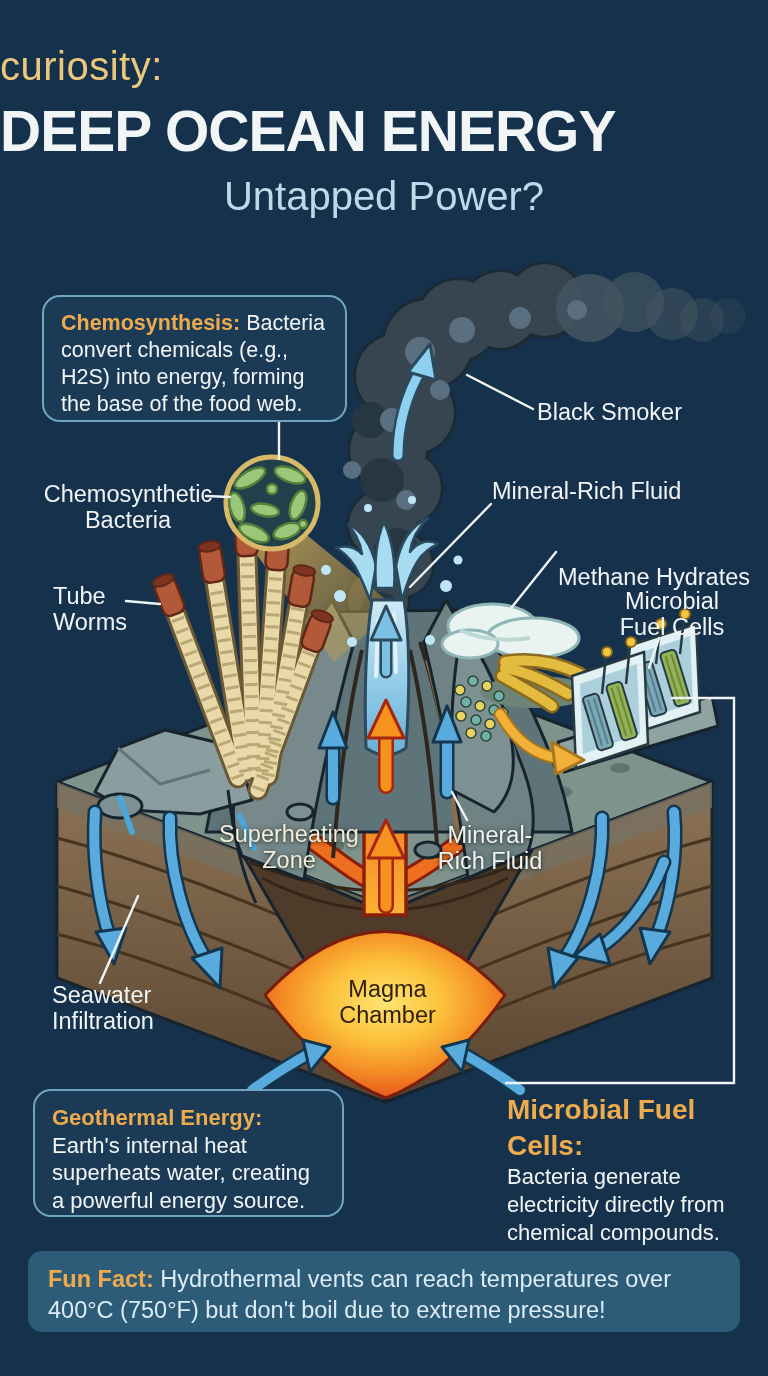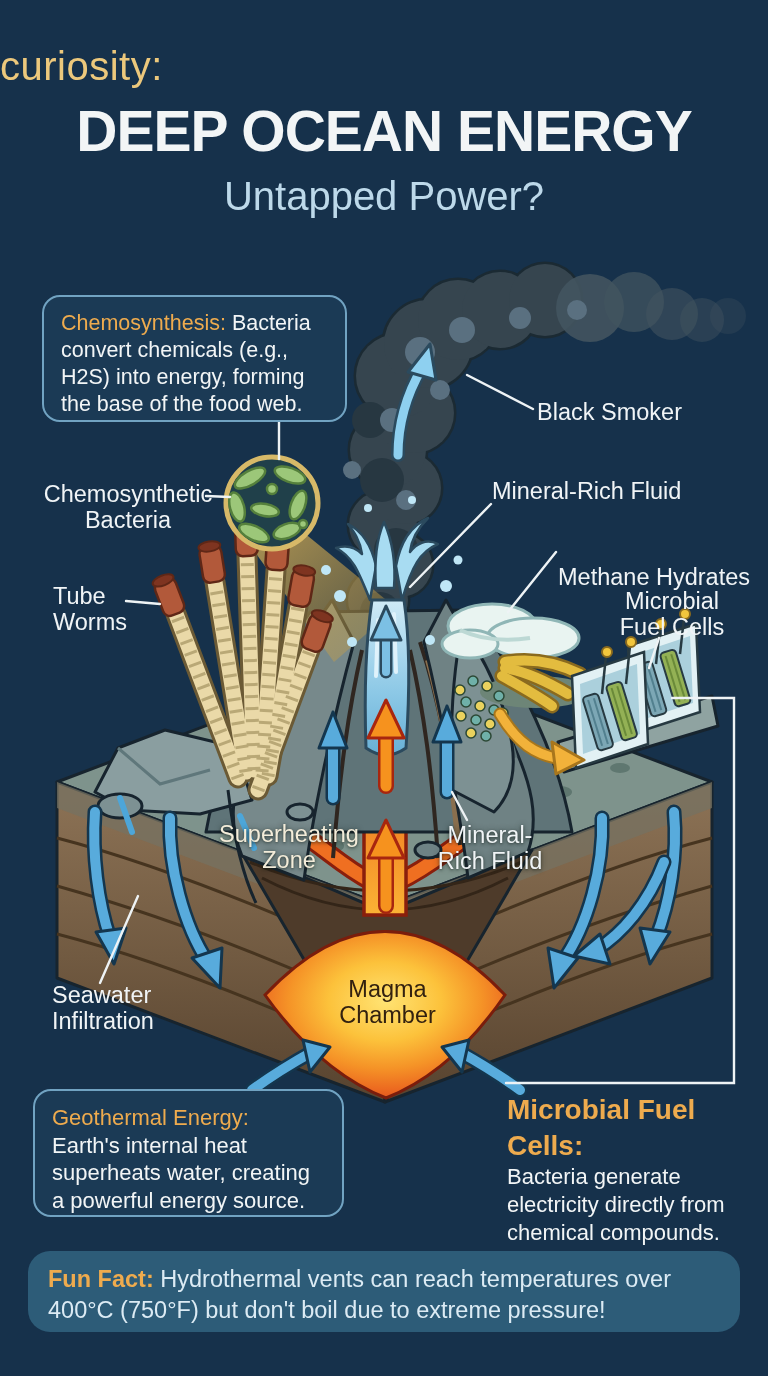--- a/index.html
+++ b/index.html
@@ -5,37 +5,37 @@
   html,body{margin:0;padding:0;background:#0d2235;}
   .stage{
     position:relative;width:768px;height:1376px;overflow:hidden;
     background:var(--bg,#16314b);
     font-family:"Liberation Sans",sans-serif;
     -webkit-font-smoothing:antialiased;
   }
   .abs{position:absolute;}
   
   .kicker{left:0;right:0;top:44px;text-align:left;font-size:40px;color:var(--gold-light,#ecc87c);letter-spacing:.5px;}
-  .title{left:0;right:0;top:98px;text-align:center;font-size:57px;font-weight:bold;color:var(--text-white,#f2f5f6);letter-spacing:-1px;}
+  .title{left:0;right:0;top:98px;text-align:left;font-size:57px;font-weight:bold;color:var(--text-white,#f2f5f6);letter-spacing:-1px;}
   .subtitle{left:0;right:0;top:174px;text-align:center;font-size:40px;color:var(--text-lightblue,#bdd9ea);}
   
   .panel{
     background:var(--panel,#1b3a55);
     border:2px solid var(--panel-border,#71a3c2);
     border-radius:18px;color:var(--text-white,#f2f5f6);
     font-size:21.5px;line-height:1.26;padding:13px 16px 12px 17px;box-sizing:border-box;
   }
-  .panel .t{color:var(--gold,#eeab4e);font-weight:normal;}
+  .panel .t{color:var(--gold,#eeab4e);font-weight:bold;}
   .chemo{left:42px;top:295px;width:305px;height:127px;}
   .geo{left:33px;top:1089px;width:311px;height:128px;font-size:22px;}
   .geo .t{display:block;}
   .micro-block{left:507px;top:1092px;width:238px;color:var(--text-white,#f2f5f6);font-size:22px;line-height:1.27;}
   .micro-block .t{display:block;color:var(--gold,#eeab4e);font-weight:bold;font-size:28px;}
   .funfact{
-    left:28px;top:1251px;width:712px;height:81px;border-radius:22px;
+    left:28px;top:1251px;width:712px;height:81px;border-radius:14px;
     background:var(--funfact-bg,#2d5c78);color:var(--funfact-text,#dcebf4);
     font-size:23.5px;line-height:1.32;padding:13px 26px 0 20px;box-sizing:border-box;
   }
   .funfact .t{color:var(--gold,#efb54f);font-weight:bold;}
   
   .lbl{color:#f0f4f6;font-size:23.5px;line-height:1.12;white-space:nowrap;}
   .lbl.wrap{white-space:normal;}
   .lbl.center{text-align:center;}
   .lbl.shadow{text-shadow:0 1px 3px rgba(20,30,25,.65),0 0 6px rgba(20,30,25,.45);}
   .lbl-chembact{left:42px;top:481px;width:172px;}

